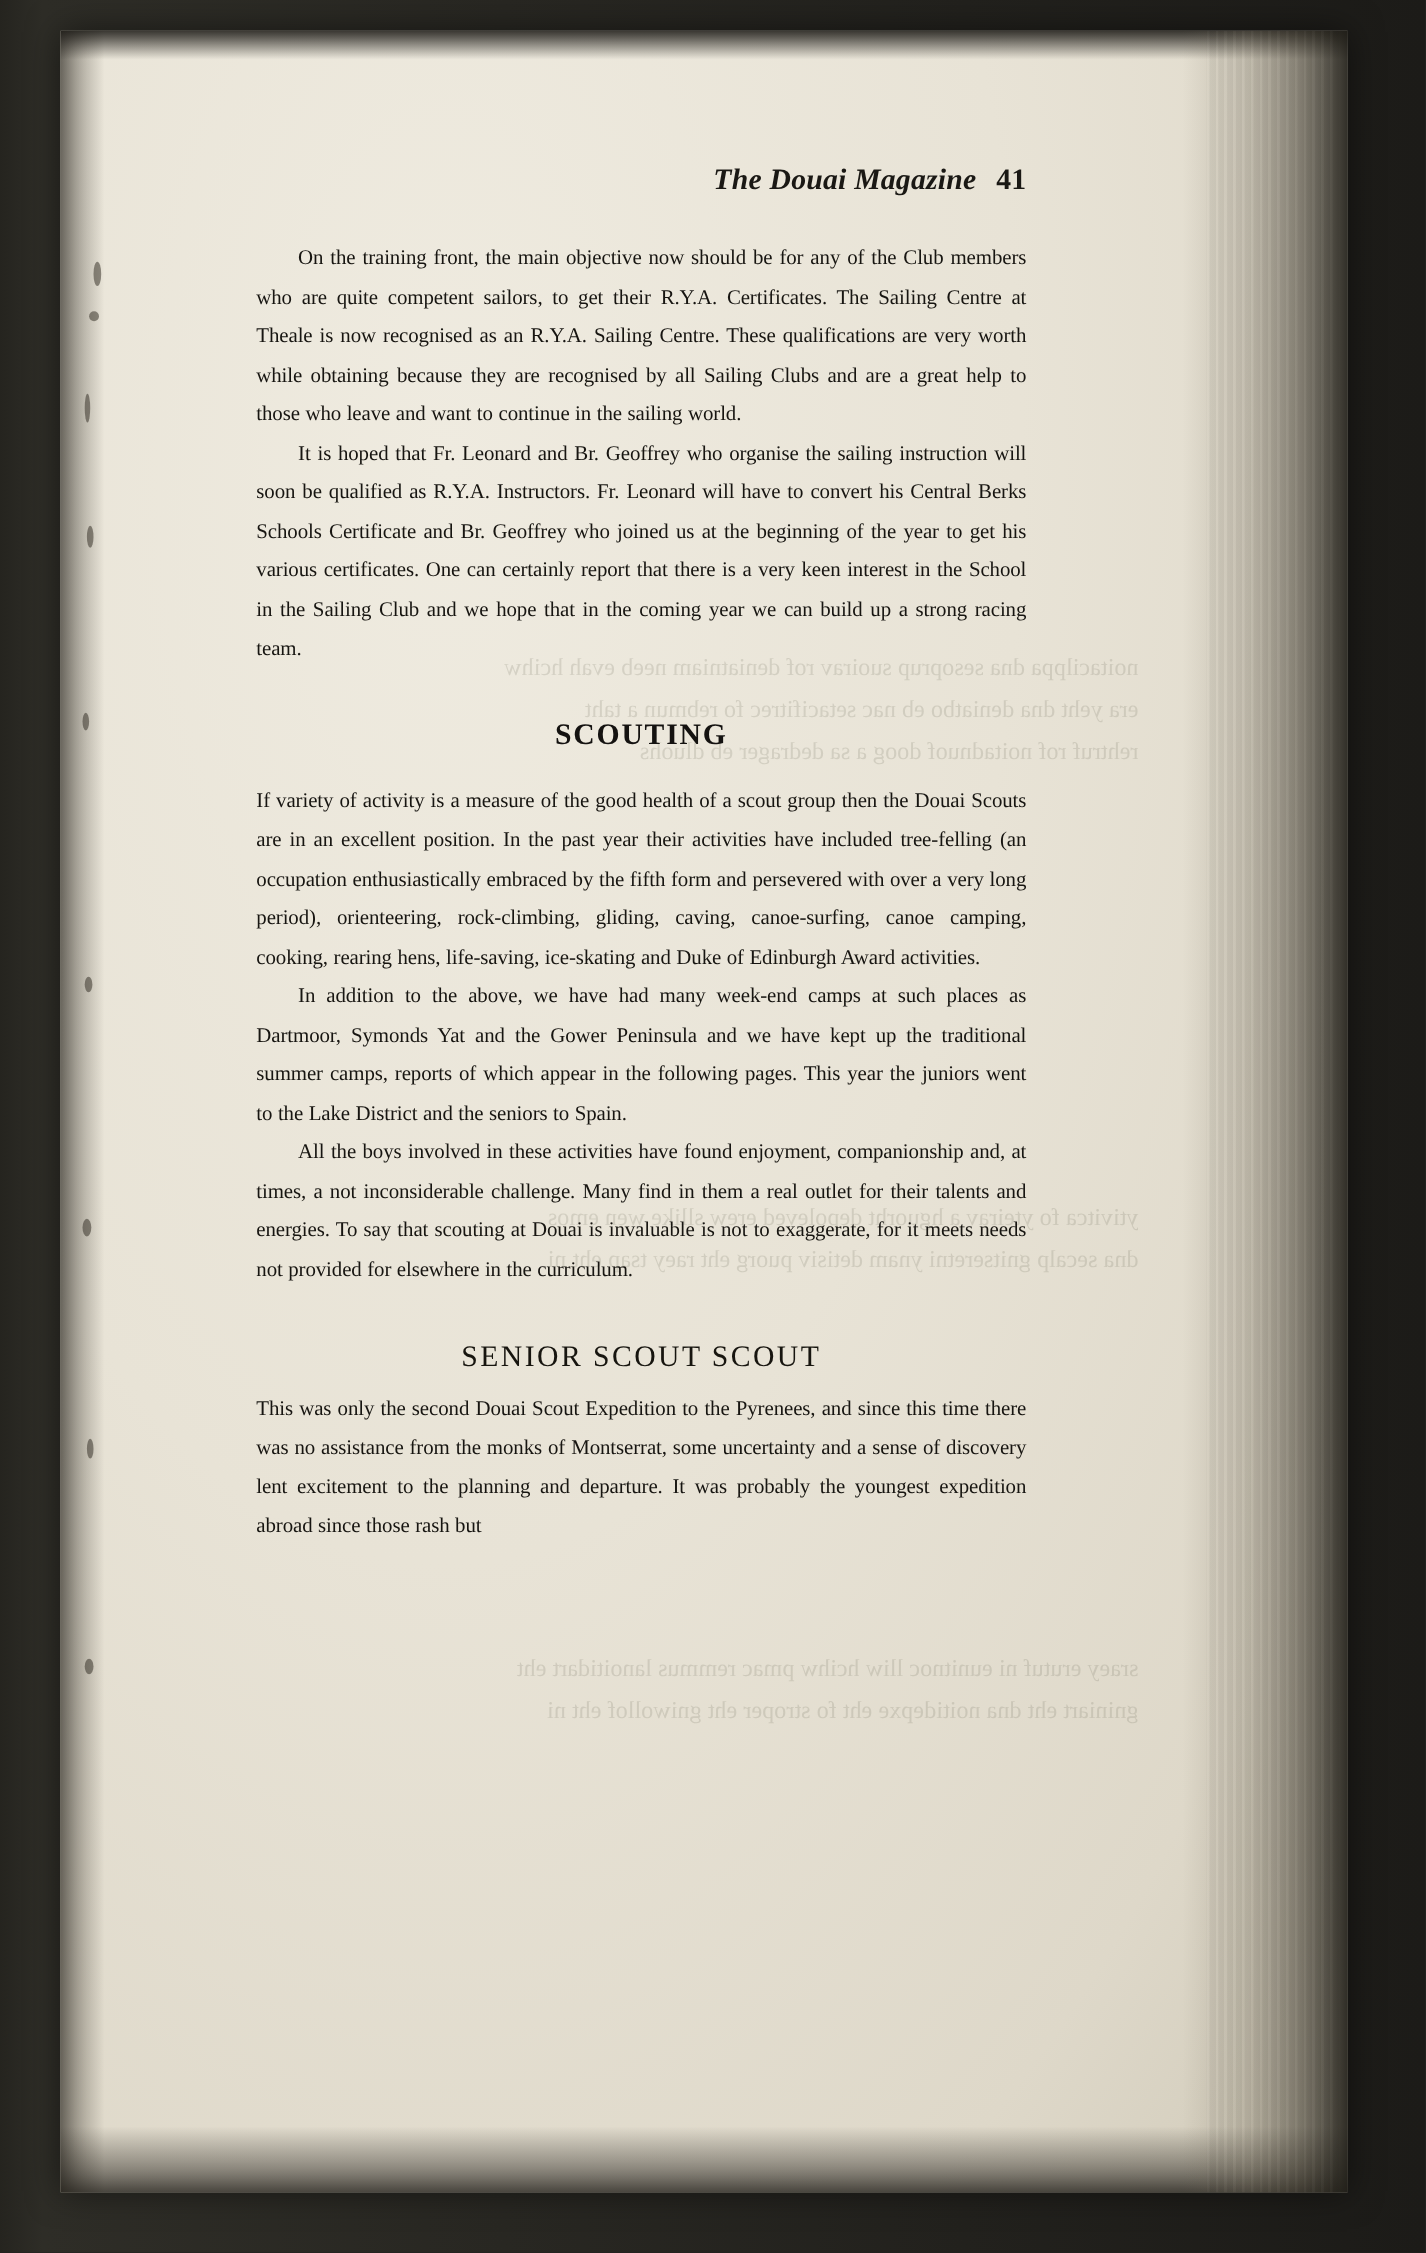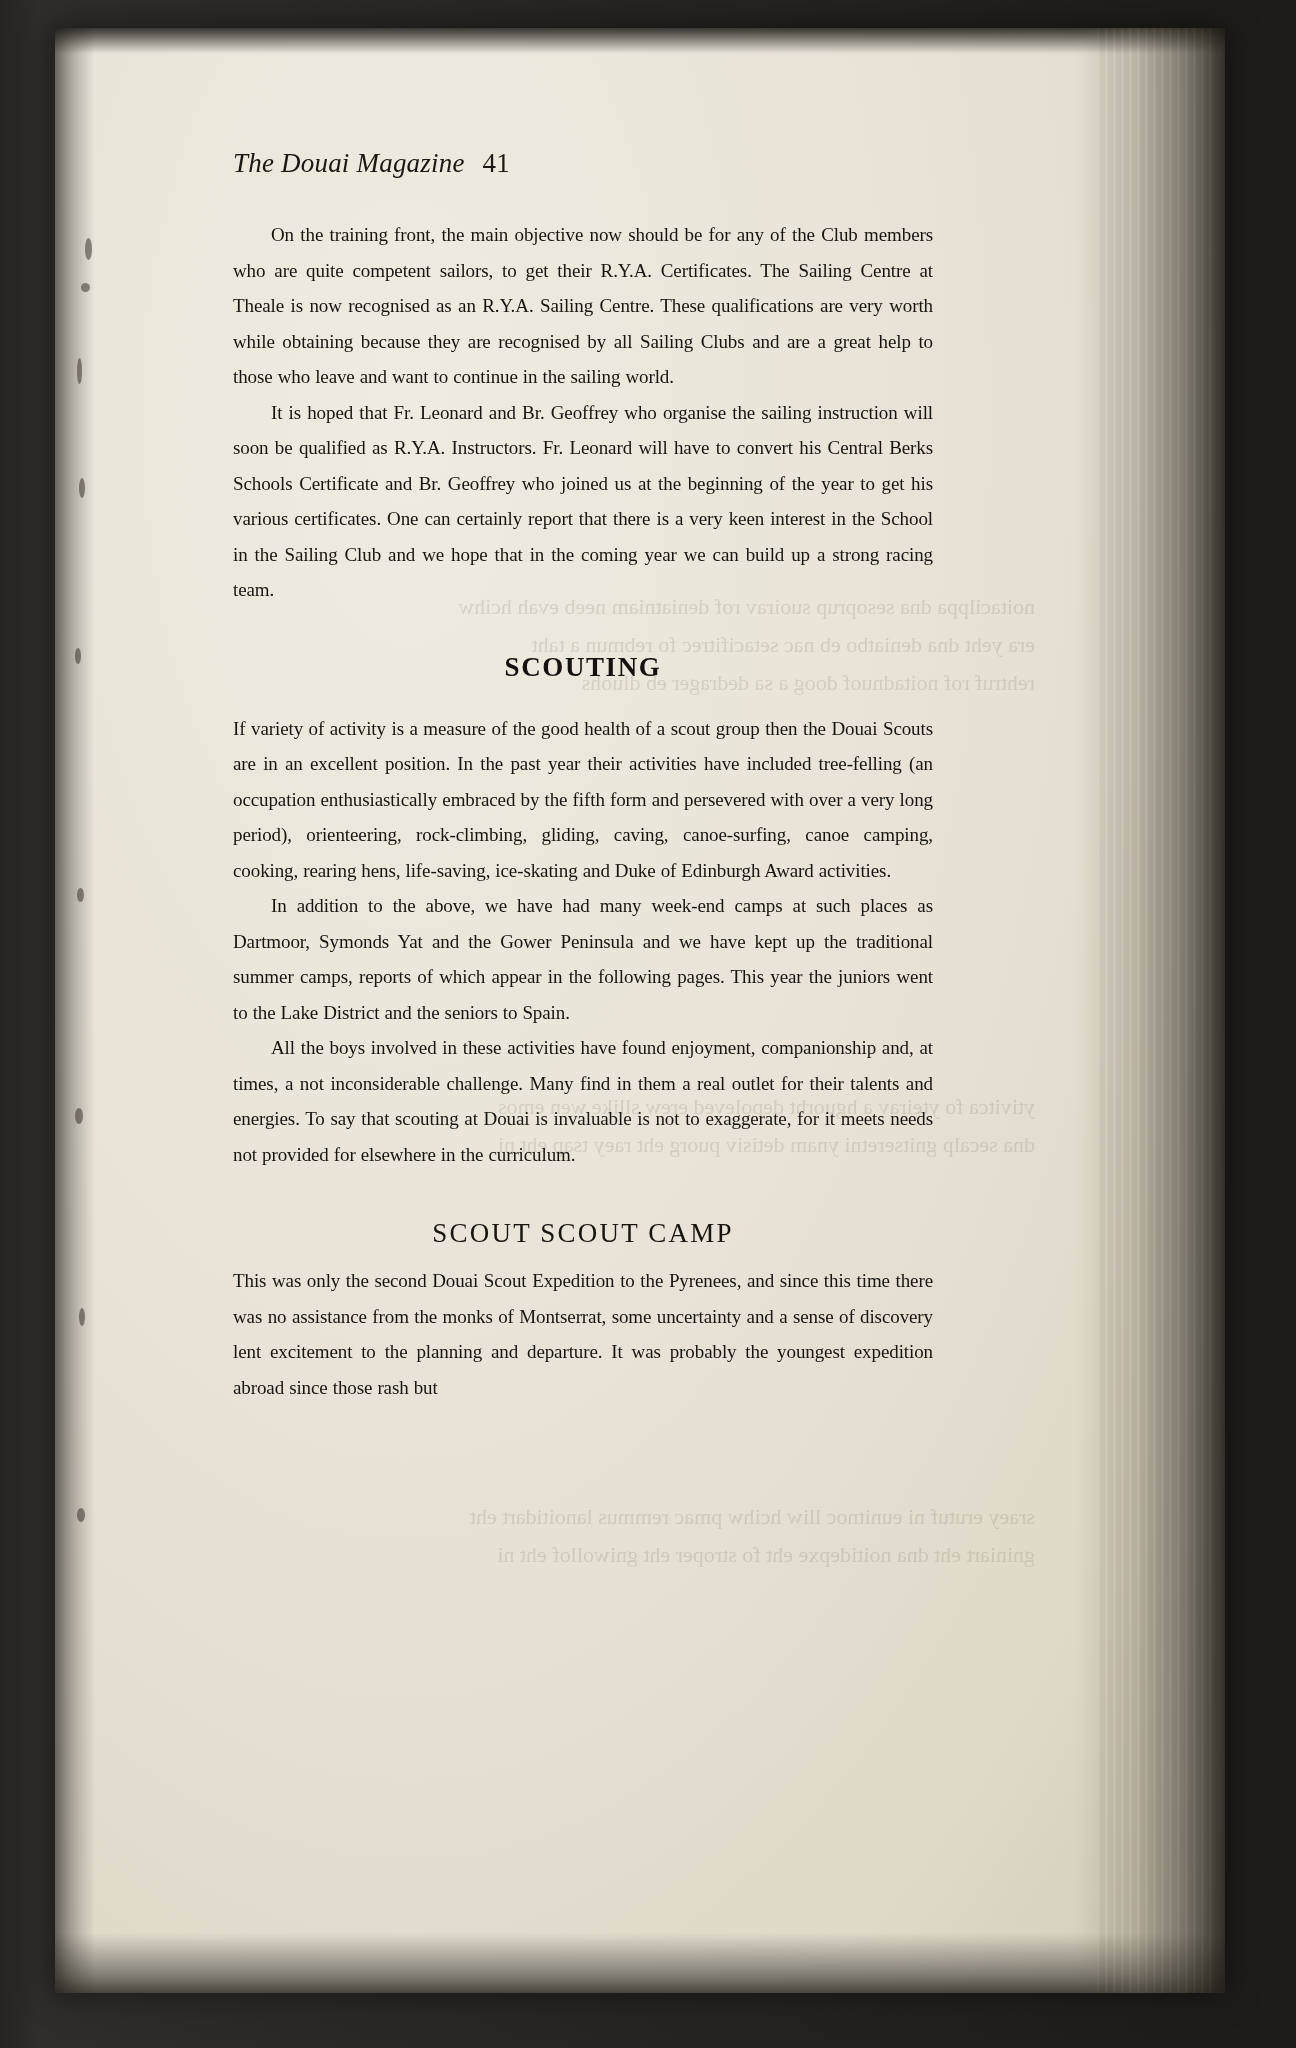--- a/index.html
+++ b/index.html
@@ -101,25 +101,27 @@
   }
 
   .content {
     position: absolute;
     left: 178px;
     top: 120px;
     width: 700px;
   }
 
   .header {
+    text-align: right;
     font-size: 27px;
     letter-spacing: 0.2px;
     color: #1a1814;
     margin-bottom: 38px;
     width: 700px;
+    font-weight: bold;
   }
   .header .mag-title {
     font-style: italic;
   }
   .header .pageno {
     margin-left: 18px;
     font-style: normal;
   }
 
   p.body {
@@ -203,21 +205,21 @@
 
       <p class="body">On the training front, the main objective now should be for any of the Club members who are quite competent sailors, to get their R.Y.A. Certificates. The Sailing Centre at Theale is now recognised as an R.Y.A. Sailing Centre. These qualifications are very worth while obtaining because they are recognised by all Sailing Clubs and are a great help to those who leave and want to continue in the sailing world.</p>
       <p class="body cont">It is hoped that Fr. Leonard and Br. Geoffrey who organise the sailing instruction will soon be qualified as R.Y.A. Instructors. Fr. Leonard will have to convert his Central Berks Schools Certificate and Br. Geoffrey who joined us at the beginning of the year to get his various certificates. One can certainly report that there is a very keen interest in the School in the Sailing Club and we hope that in the coming year we can build up a strong racing team.</p>
 
       <h2 class="section">SCOUTING</h2>
 
       <p class="body" style="text-indent:0;">If variety of activity is a measure of the good health of a scout group then the Douai Scouts are in an excellent position. In the past year their activities have included tree-felling (an occupation enthusiastically embraced by the fifth form and persevered with over a very long period), orienteering, rock-climbing, gliding, caving, canoe-surfing, canoe camping, cooking, rearing hens, life-saving, ice-skating and Duke of Edinburgh Award activities.</p>
       <p class="body cont">In addition to the above, we have had many week-end camps at such places as Dartmoor, Symonds Yat and the Gower Peninsula and we have kept up the traditional summer camps, reports of which appear in the following pages. This year the juniors went to the Lake District and the seniors to Spain.</p>
       <p class="body cont">All the boys involved in these activities have found enjoyment, companionship and, at times, a not inconsiderable challenge. Many find in them a real outlet for their talents and energies. To say that scouting at Douai is invaluable is not to exaggerate, for it meets needs not provided for elsewhere in the curriculum.</p>
 
-      <h3 class="subhead">SCOUT SCOUT CAMP</h3>
+      <h3 class="subhead">SENIOR SCOUT SCOUT</h3>
 
       <p class="body" style="text-indent:0;">This was only the second Douai Scout Expedition to the Pyrenees, and since this time there was no assistance from the monks of Montserrat, some uncertainty and a sense of discovery lent excitement to the planning and departure. It was probably the youngest expedition abroad since those rash but</p>
 
     </div>
 
     <div class="left-edge"></div>
     <div class="top-edge"></div>
     <div class="bottom-edge"></div>
     <div class="gutter"></div>
     <div class="gutter-lines"></div>

